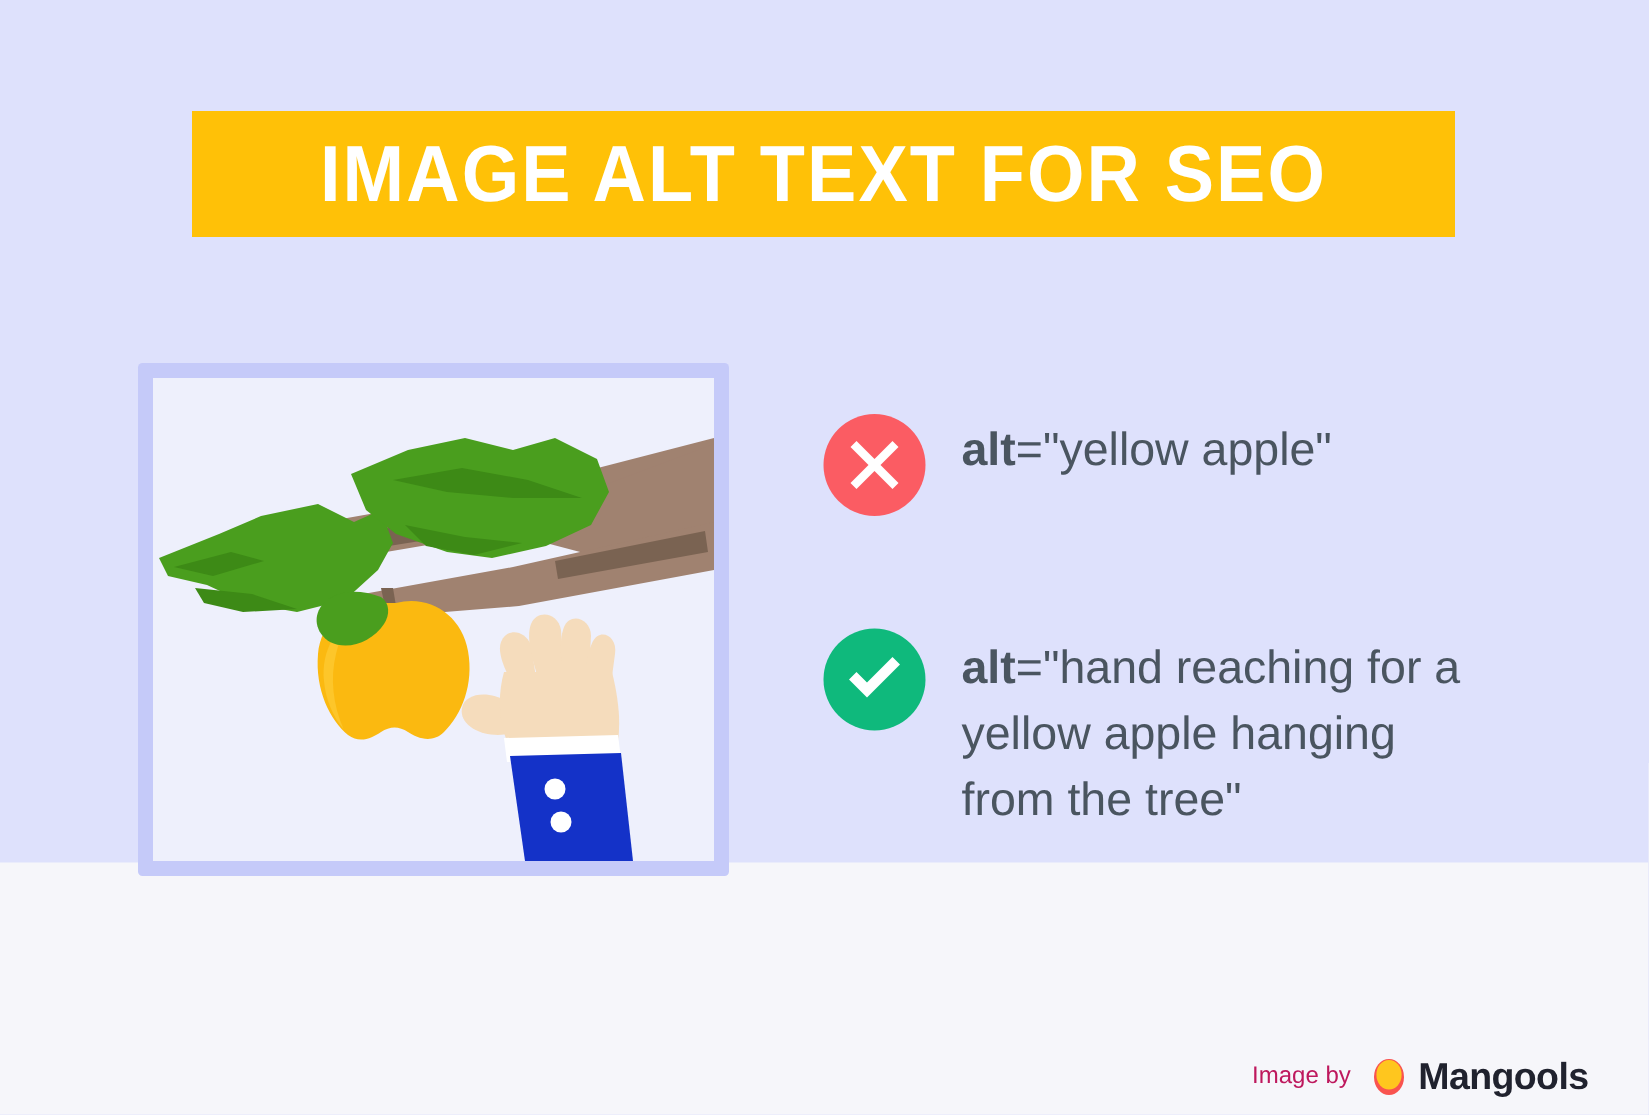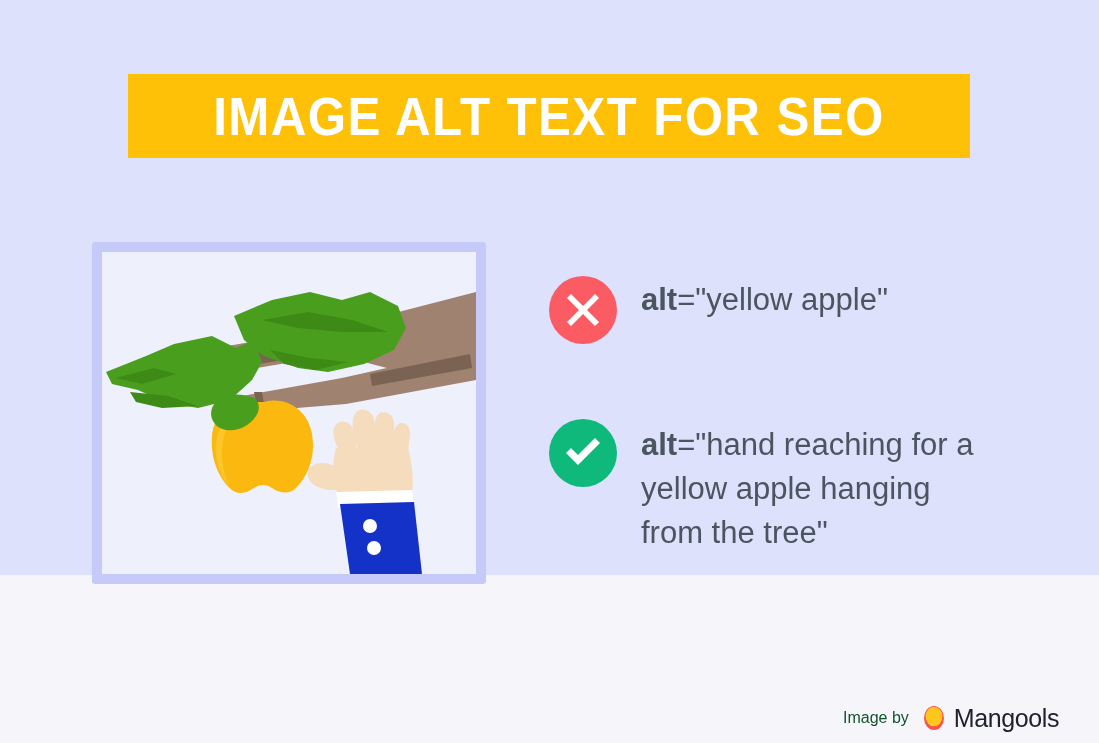--- a/index.html
+++ b/index.html
@@ -123,33 +123,33 @@
   }
   .credit {
     position: absolute;
     right: 40px;
     top: 0;
     height: 50px;
     display: flex;
     align-items: center;
   }
   .credit-label {
-    color: #14532d;
+    color: #be185d;
     font-size: 16px;
     margin-right: 14px;
   }
   .mango-logo {
     width: 22px;
     height: 26px;
     margin-right: 9px;
   }
   .brand-name {
     color: #20222e;
     font-size: 25px;
-    font-weight: normal;
+    font-weight: bold;
     letter-spacing: -0.4px;
   }
 </style>
 </head>
 <body>
 
 <div class="canvas">
 
   <div class="title-banner">
     <div class="title-text">IMAGE ALT TEXT FOR SEO</div>

